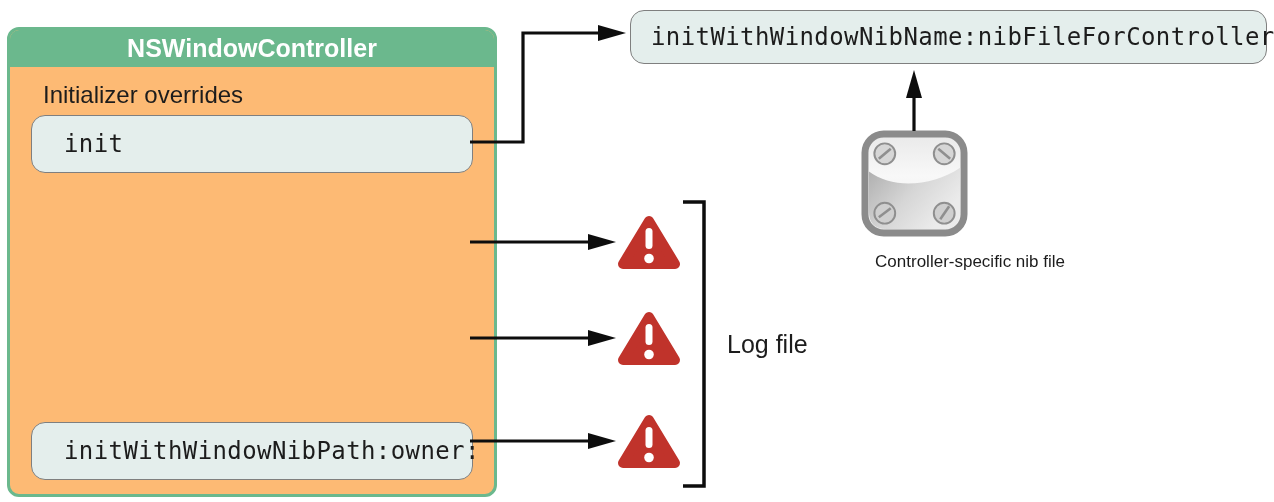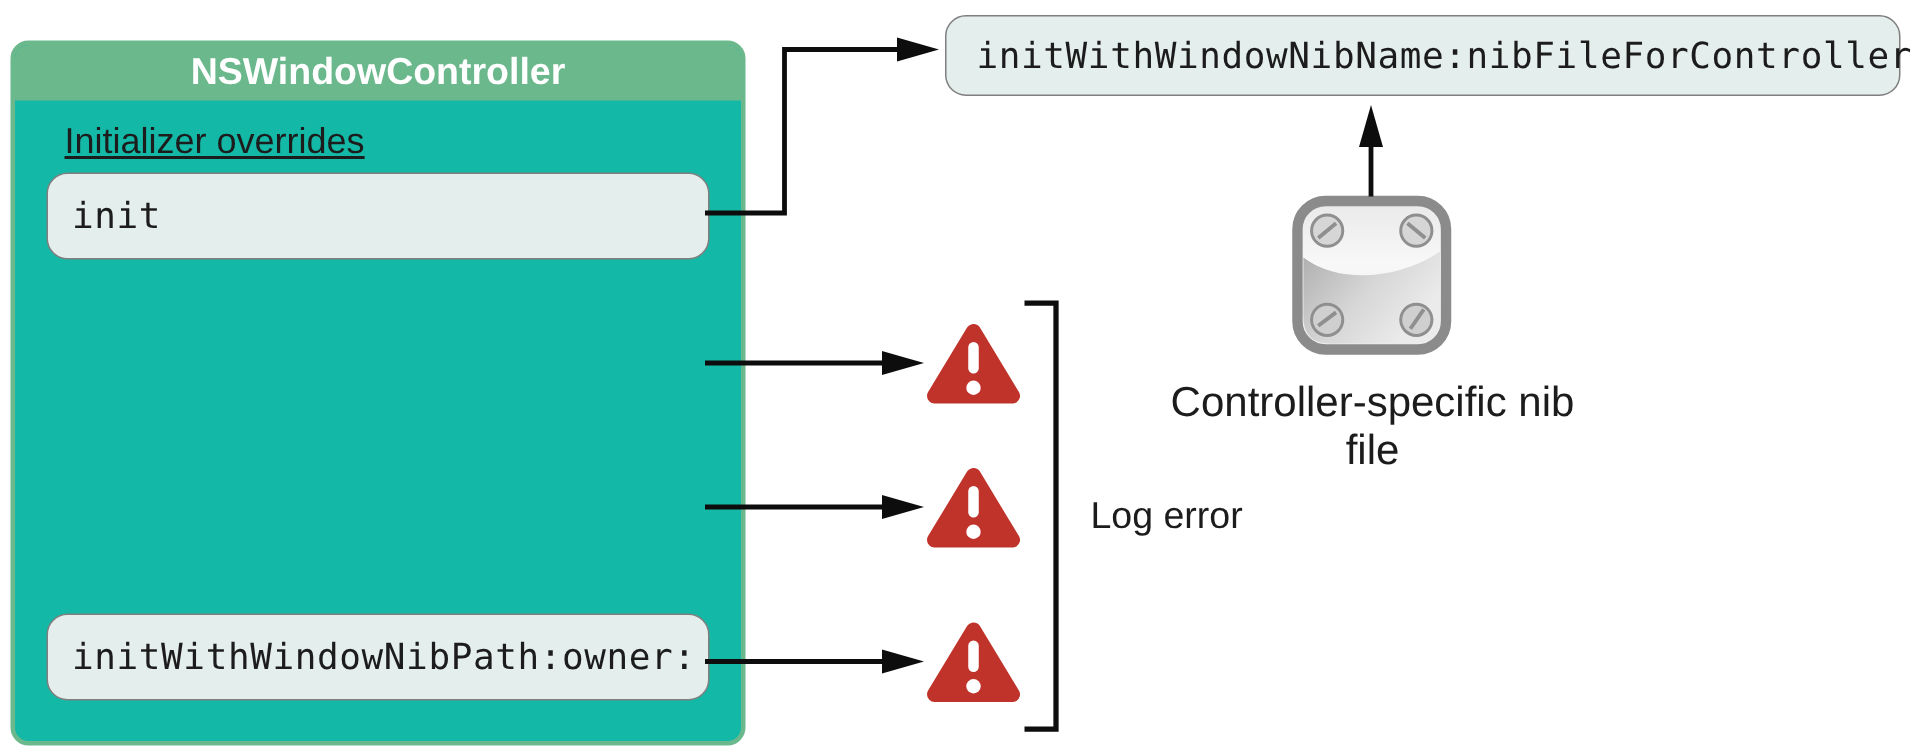--- a/index.html
+++ b/index.html
@@ -8,53 +8,53 @@
     --header_text:#ffffff; --nib_gray:#8b8b8b; --bg:#ffffff;
   }
   *{box-sizing:border-box; margin:0; padding:0;}
   html,body{background:var(--bg);}
   body{width:1274px; height:502px; font-family:"Liberation Sans", sans-serif; color:var(--text); position:relative; overflow:hidden;}
   .stage{position:absolute; left:0; top:0; width:1274px; height:502px;}
 
   
   .class-box{
     position:absolute; left:7px; top:27px; width:490px; height:470px;
-    border:3px solid var(--green); border-radius:12px; background:#14b8a6; overflow:hidden;
+    border:3px solid var(--green); border-radius:12px; background:#fdba74; overflow:hidden;
   }
   .class-header{
     position:absolute; left:0; top:0; width:100%; height:37px;
     background:var(--green); display:flex; align-items:center; justify-content:center;
     color:var(--header_text); font-weight:bold; font-size:25px;
   }
   .section-label{
-    position:absolute; left:33px; top:51px; font-size:24px; color:var(--text);text-decoration:underline;
+    position:absolute; left:33px; top:51px; font-size:24px; color:var(--text);
   }
   .method-box{
     position:absolute; left:21px; width:442px; height:58px;
     background:var(--box_fill); border:1.5px solid var(--box_border); border-radius:14px;
-    display:flex; align-items:center; padding-left:16px;
+    display:flex; align-items:center; padding-left:32px;
     font-family:"DejaVu Sans Mono", monospace; font-size:24px; letter-spacing:0.4px; color:var(--text);
   }
-  .m0{top:85px;} .m1{top:186px;} .m2{top:282px;} .m3{top:379px;}
+  .m0{top:85px;} .m1{top:186px;} .m2{top:282px;} .m3{top:392px;}
 
   
   .designated-box{
     position:absolute; left:630px; top:10px; width:637px; height:54px;
     background:var(--box_fill); border:1.5px solid var(--box_border); border-radius:14px;
     display:flex; align-items:center; padding-left:20px;
     font-family:"DejaVu Sans Mono", monospace; font-size:24px; letter-spacing:0.4px; color:var(--text);
   }
 
   
   .warning{position:absolute; left:616px; width:66px; height:58px;}
   .w0{top:213px;} .w1{top:309px;} .w2{top:412px;}
 
   
   .nib-icon{position:absolute; left:861px; top:130px; width:107px; height:107px;}
-  .nib-caption{position:absolute; left:765px; top:252px; width:300px; text-align:center; font-size:28px; color:var(--text);}
+  .nib-caption{position:absolute; left:765px; top:252px; width:300px; text-align:right; font-size:17px; color:var(--text);}
 
   
   .log-error{position:absolute; left:727px; top:330px; font-size:25px; color:var(--text);}
 
   
   .overlay{position:absolute; left:0; top:0; width:1274px; height:502px; pointer-events:none;}
 </style>
 </head>
 <body>
 
@@ -108,21 +108,21 @@
     <path d="M33 8 L59 51 L7 51 Z" style="fill:var(--warning_red);stroke:var(--warning_red)" stroke-width="10" stroke-linejoin="round"></path>
     <rect x="29.5" y="15" width="7" height="21" rx="3.5" fill="#fff"></rect>
     <circle cx="33" cy="45.5" r="4.8" fill="#fff"></circle>
   </svg>
   <svg class="warning w2" viewBox="0 0 66 58" aria-hidden="true">
     <path d="M33 8 L59 51 L7 51 Z" style="fill:var(--warning_red);stroke:var(--warning_red)" stroke-width="10" stroke-linejoin="round"></path>
     <rect x="29.5" y="15" width="7" height="21" rx="3.5" fill="#fff"></rect>
     <circle cx="33" cy="45.5" r="4.8" fill="#fff"></circle>
   </svg>
 
-  <div class="log-error">Log error</div>
+  <div class="log-error">Log file</div>
 
   <svg class="overlay" viewBox="0 0 1274 502" aria-hidden="true">
 
     <path d="M470,142 L523,142 L523,33 L600,33" fill="none" style="stroke:var(--line)" stroke-width="3.2"></path>
     <polygon points="626,33 598,25 598,41" style="fill:var(--line)"></polygon>
 
     <line x1="470" y1="242" x2="590" y2="242" style="stroke:var(--line)" stroke-width="3.2"></line>
     <polygon points="616,242 588,234 588,250" style="fill:var(--line)"></polygon>
 
     <line x1="470" y1="338" x2="590" y2="338" style="stroke:var(--line)" stroke-width="3.2"></line>

